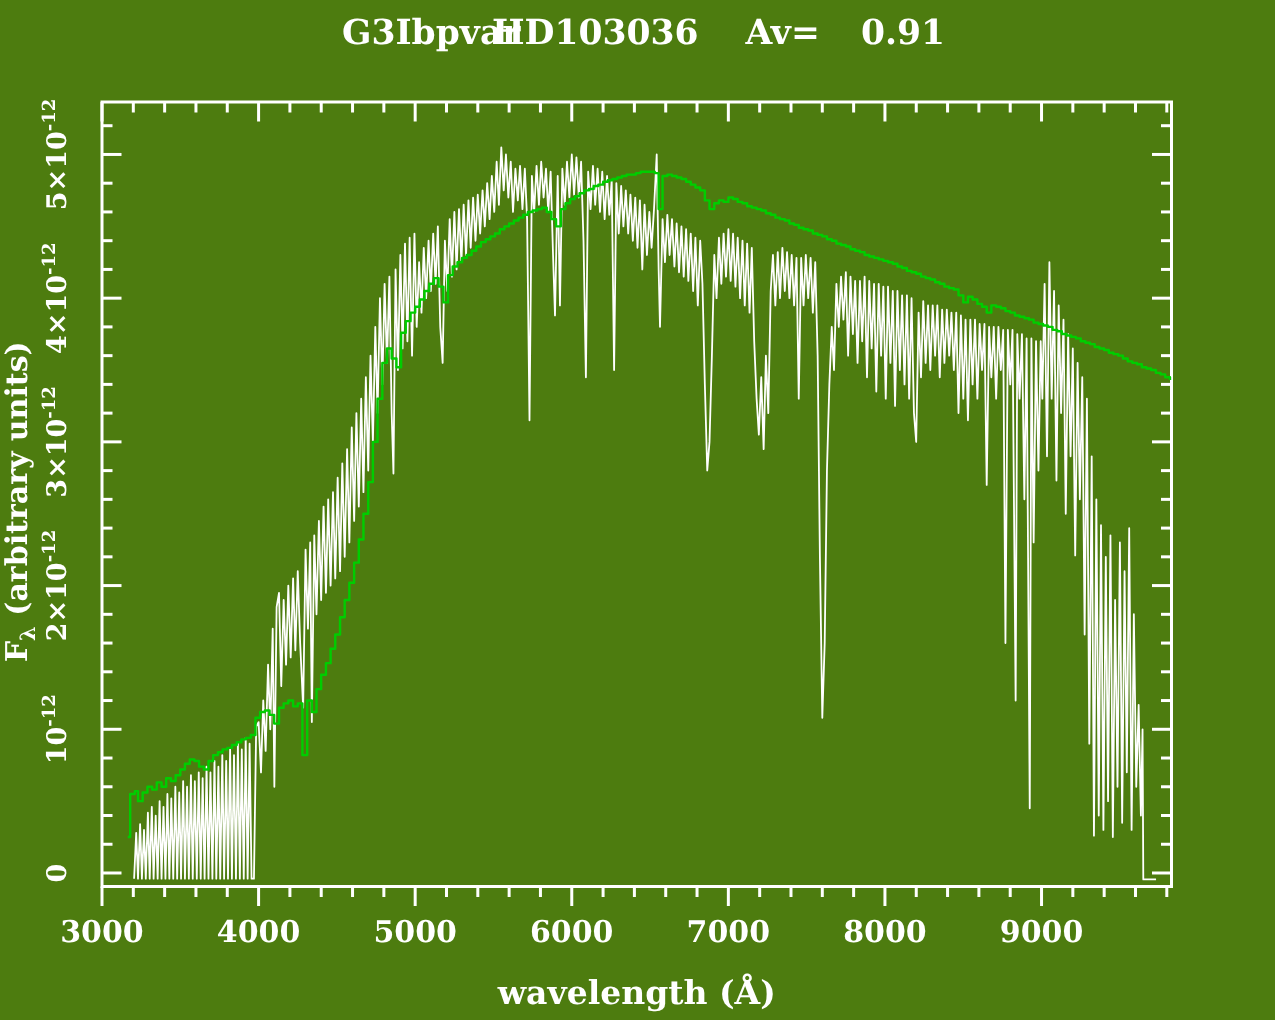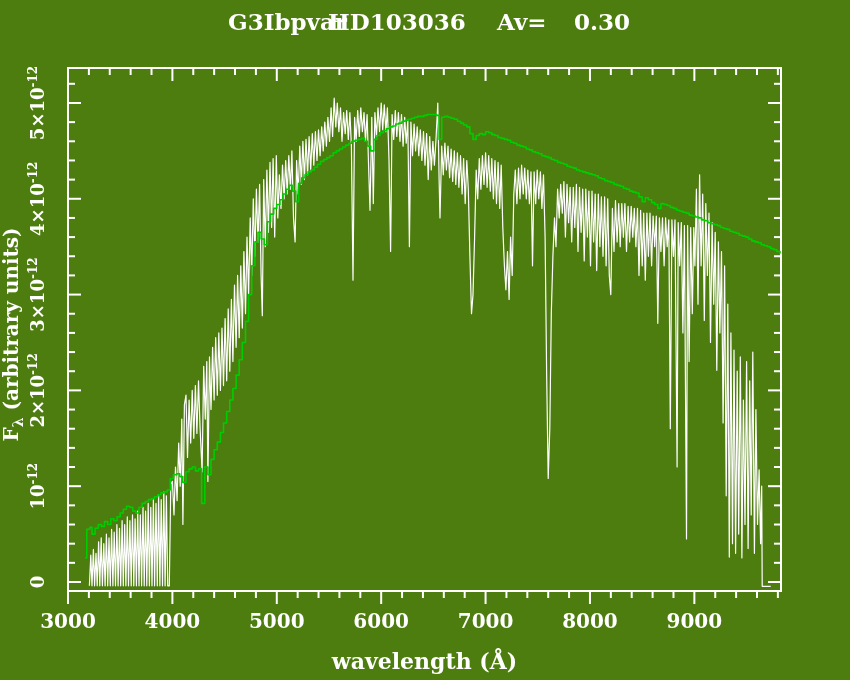--- a/index.html
+++ b/index.html
@@ -24,21 +24,21 @@
   #t-avvalue{left:574px;}
   svg text{font-family:"DejaVu Serif","Liberation Serif",serif;font-weight:bold;fill:#fff;}
 </style>
 </head>
 <body>
 
 <div class="screen">
   <span id="t-obj" class="title-part">G3Ibpvar</span>
   <span id="t-star" class="title-part">HD103036</span>
   <span id="t-avlabel" class="title-part">Av=</span>
-  <span id="t-avvalue" class="title-part">0.30</span>
+  <span id="t-avvalue" class="title-part">0.91</span>
 
   <svg id="plot" width="850" height="680" viewBox="0 0 850 680">
       <rect x="68" y="68" width="713" height="523" fill="none" stroke="#ffffff" stroke-width="2"></rect>
       <line x1="68" y1="591" x2="68" y2="604" stroke="#ffffff" stroke-width="2"></line>
       <line x1="68" y1="68" x2="68" y2="81" stroke="#ffffff" stroke-width="2"></line>
       <text x="68" y="628" text-anchor="middle" font-size="20">3000</text>
       <line x1="172.39238653001465" y1="591" x2="172.39238653001465" y2="604" stroke="#ffffff" stroke-width="2"></line>
       <line x1="172.39238653001465" y1="68" x2="172.39238653001465" y2="81" stroke="#ffffff" stroke-width="2"></line>
       <text x="172.39238653001465" y="628" text-anchor="middle" font-size="20">4000</text>
       <line x1="276.7847730600293" y1="591" x2="276.7847730600293" y2="604" stroke="#ffffff" stroke-width="2"></line>

